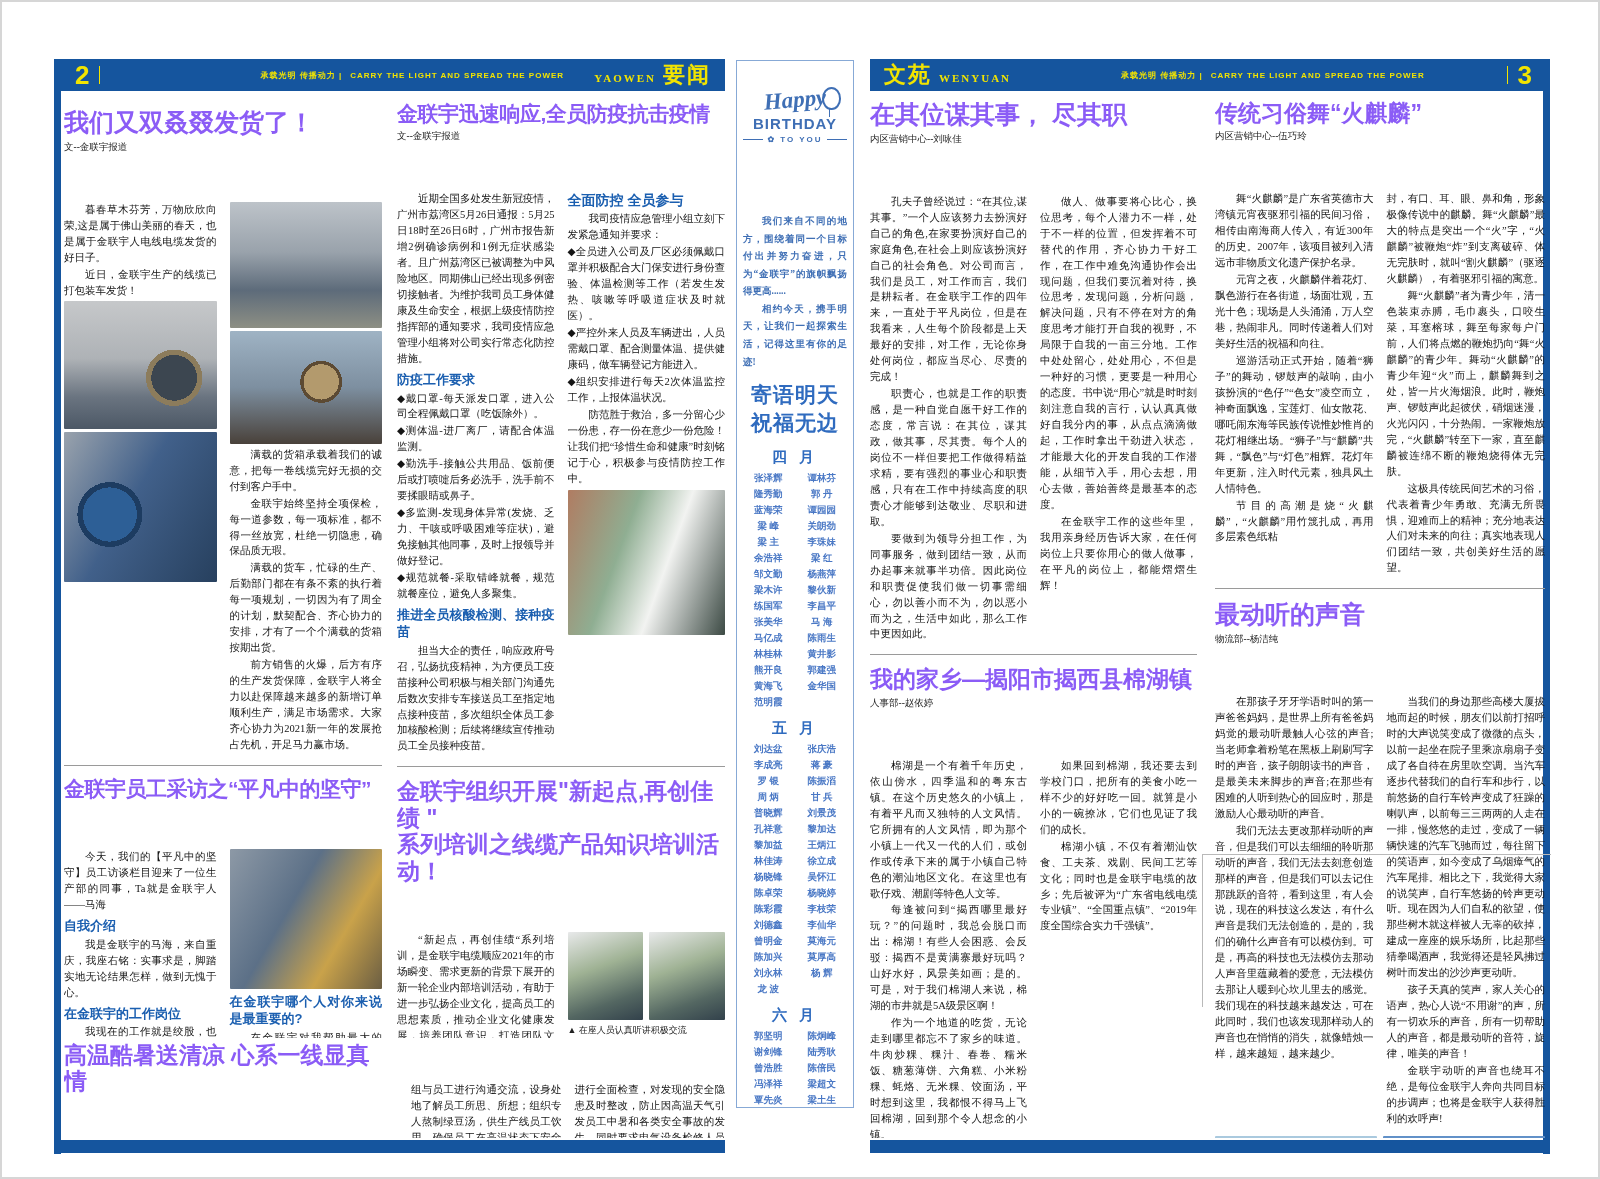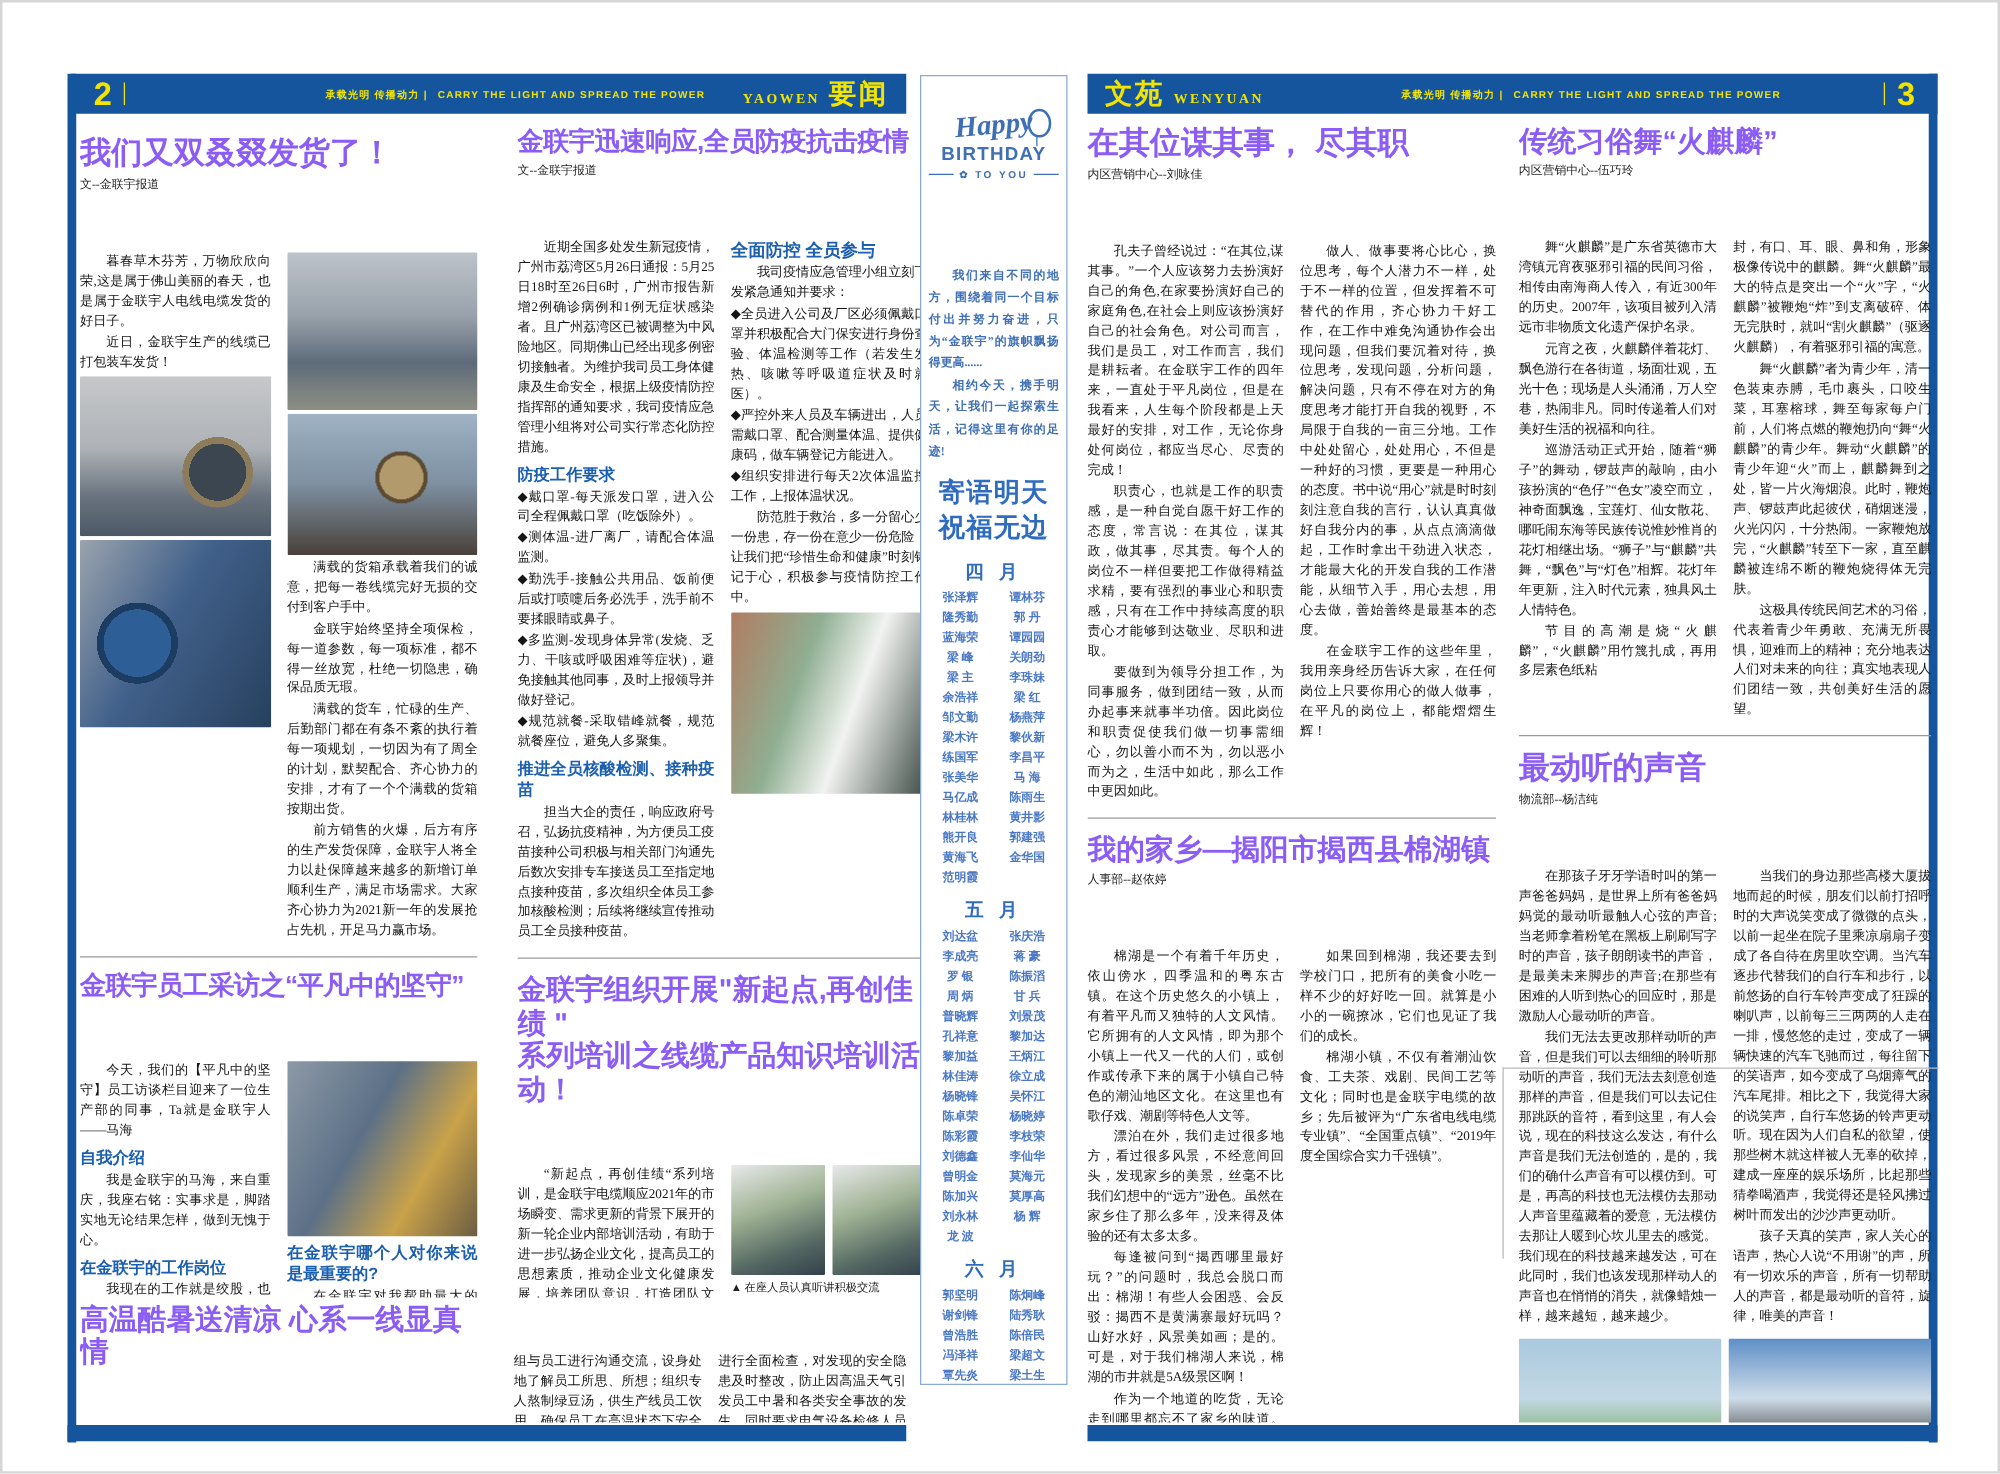--- a/index.html
+++ b/index.html
@@ -134,21 +134,21 @@
         <div class="subcol">
           <div class="photo ph-forklift" style="margin-top:0;"></div>
           <div class="subhead">在金联宇哪个人对你来说是最重要的?</div>
           <p>在金联宇对我帮助最大的人，那应该是我跟着学习的师傅，因为刚到公司，一切都陌生，我有点茫然，是师傅慢慢的教我从基础的东西学起，然后一步一步的直到后来能独立开机，我还记得他给我讲过一句话：“学东西，要多看、多听、多问，多动手，在掌握基本操作流程后，动手操作是关键“，所以到现在我都忘不了他，良师益友一辈子。</p>
 
         </div>
       </div>
     </div>
   </div>
 
-  <div class="col" style="left:412px;top:100px;width:328px;height:936px;">
+  <div class="col" style="left:395px;top:100px;width:328px;height:936px;">
     <div>
       <h1 class="a-title t22">金联宇迅速响应,全员防疫抗击疫情</h1>
       <div class="byline">文--金联宇报道</div>
       <div class="twocol">
         <div class="subcol">
           <p>近期全国多处发生新冠疫情，广州市荔湾区5月26日通报：5月25日18时至26日6时，广州市报告新增2例确诊病例和1例无症状感染者。且广州荔湾区已被调整为中风险地区。同期佛山已经出现多例密切接触者。为维护我司员工身体健康及生命安全，根据上级疫情防控指挥部的通知要求，我司疫情应急管理小组将对公司实行常态化防控措施。</p>
           <div class="subhead">防疫工作要求</div>
           <p class="nb">◆戴口罩-每天派发口罩，进入公司全程佩戴口罩（吃饭除外）。</p>
           <p class="nb">◆测体温-进厂离厂，请配合体温监测。</p>
           <p class="nb">◆勤洗手-接触公共用品、饭前便后或打喷嚏后务必洗手，洗手前不要揉眼睛或鼻子。</p>
@@ -366,21 +366,20 @@
         </div>
       </div>
     </div>
     <div class="div"></div>
     <div>
       <h1 class="a-title t24">我的家乡—揭阳市揭西县棉湖镇</h1>
       <div class="byline">人事部--赵依婷</div>
       <div class="twocol">
         <div class="subcol">
           <p>棉湖是一个有着千年历史，依山傍水，四季温和的粤东古镇。在这个历史悠久的小镇上，有着平凡而又独特的人文风情。它所拥有的人文风情，即为那个小镇上一代又一代的人们，或创作或传承下来的属于小镇自己特色的潮汕地区文化。在这里也有歌仔戏、潮剧等特色人文等。</p>
-          <p>漂泊在外，我们走过很多地方，看过很多风景，不经意间回头，发现家乡的美景，丝毫不比我们幻想中的“远方”逊色。虽然在家乡住了那么多年，没来得及体验的还有太多太多。</p>
           <p>每逢被问到“揭西哪里最好玩？”的问题时，我总会脱口而出：棉湖！有些人会困惑、会反驳：揭西不是黄满寨最好玩吗？山好水好，风景美如画；是的。可是，对于我们棉湖人来说，棉湖的市井就是5A级景区啊！</p>
           <p>作为一个地道的吃货，无论走到哪里都忘不了家乡的味道。牛肉炒粿、粿汁、春卷、糯米饭、糖葱薄饼、六角糕、小米粉粿、蚝烙、无米粿、饺面汤，平时想到这里，我都恨不得马上飞回棉湖，回到那个令人想念的小镇。</p>
         </div>
         <div class="subcol">
           <p>如果回到棉湖，我还要去到学校门口，把所有的美食小吃一样不少的好好吃一回。就算是小小的一碗撩冰，它们也见证了我们的成长。</p>
           <p>棉湖小镇，不仅有着潮汕饮食、工夫茶、戏剧、民间工艺等文化；同时也是金联宇电缆的故乡；先后被评为“广东省电线电缆专业镇”、“全国重点镇”、“2019年度全国综合实力千强镇”。</p>
         </div>
       </div>
 
     </div>
@@ -411,20 +410,21 @@
       <h1 class="a-title t26">最动听的声音</h1>
       <div class="byline">物流部--杨洁纯</div>
       <div class="twocol">
         <div class="subcol">
           <p>在那孩子牙牙学语时叫的第一声爸爸妈妈，是世界上所有爸爸妈妈觉的最动听最触人心弦的声音;当老师拿着粉笔在黑板上刷刷写字时的声音，孩子朗朗读书的声音，是最美未来脚步的声音;在那些有困难的人听到热心的回应时，那是激励人心最动听的声音。</p>
           <p>我们无法去更改那样动听的声音，但是我们可以去细细的聆听那动听的声音，我们无法去刻意创造那样的声音，但是我们可以去记住那跳跃的音符，看到这里，有人会说，现在的科技这么发达，有什么声音是我们无法创造的，是的，我们的确什么声音有可以模仿到。可是，再高的科技也无法模仿去那动人声音里蕴藏着的爱意，无法模仿去那让人暖到心坎儿里去的感觉。我们现在的科技越来越发达，可在此同时，我们也该发现那样动人的声音也在悄悄的消失，就像蜡烛一样，越来越短，越来越少。</p>
         </div>
         <div class="subcol">
           <p>当我们的身边那些高楼大厦拔地而起的时候，朋友们以前打招呼时的大声说笑变成了微微的点头，以前一起坐在院子里乘凉扇扇子变成了各自待在房里吹空调。当汽车逐步代替我们的自行车和步行，以前悠扬的自行车铃声变成了狂躁的喇叭声，以前每三三两两的人走在一排，慢悠悠的走过，变成了一辆辆快速的汽车飞驰而过，每往留下的笑语声，如今变成了乌烟瘴气的汽车尾排。相比之下，我觉得大家的说笑声，自行车悠扬的铃声更动听。现在因为人们自私的欲望，使那些树木就这样被人无辜的砍掉，建成一座座的娱乐场所，比起那些猜拳喝酒声，我觉得还是轻风拂过树叶而发出的沙沙声更动听。</p>
           <p>孩子天真的笑声，家人关心的语声，热心人说“不用谢”的声，所有一切欢乐的声音，所有一切帮助人的声音，都是最动听的音符，旋律，唯美的声音！</p>
+          <p>金联宇动听的声音也绕耳不绝，是每位金联宇人奔向共同目标的步调声；也将是金联宇人获得胜利的欢呼声!</p>
         </div>
       </div>
     </div>
     <div class="ph-row" style="margin-top:8px;">
       <div class="photo ph-runner-sea" style="margin:0;"></div>
       <div class="photo ph-runner-road" style="margin:0;"></div>
     </div>
 
   </div>
 

